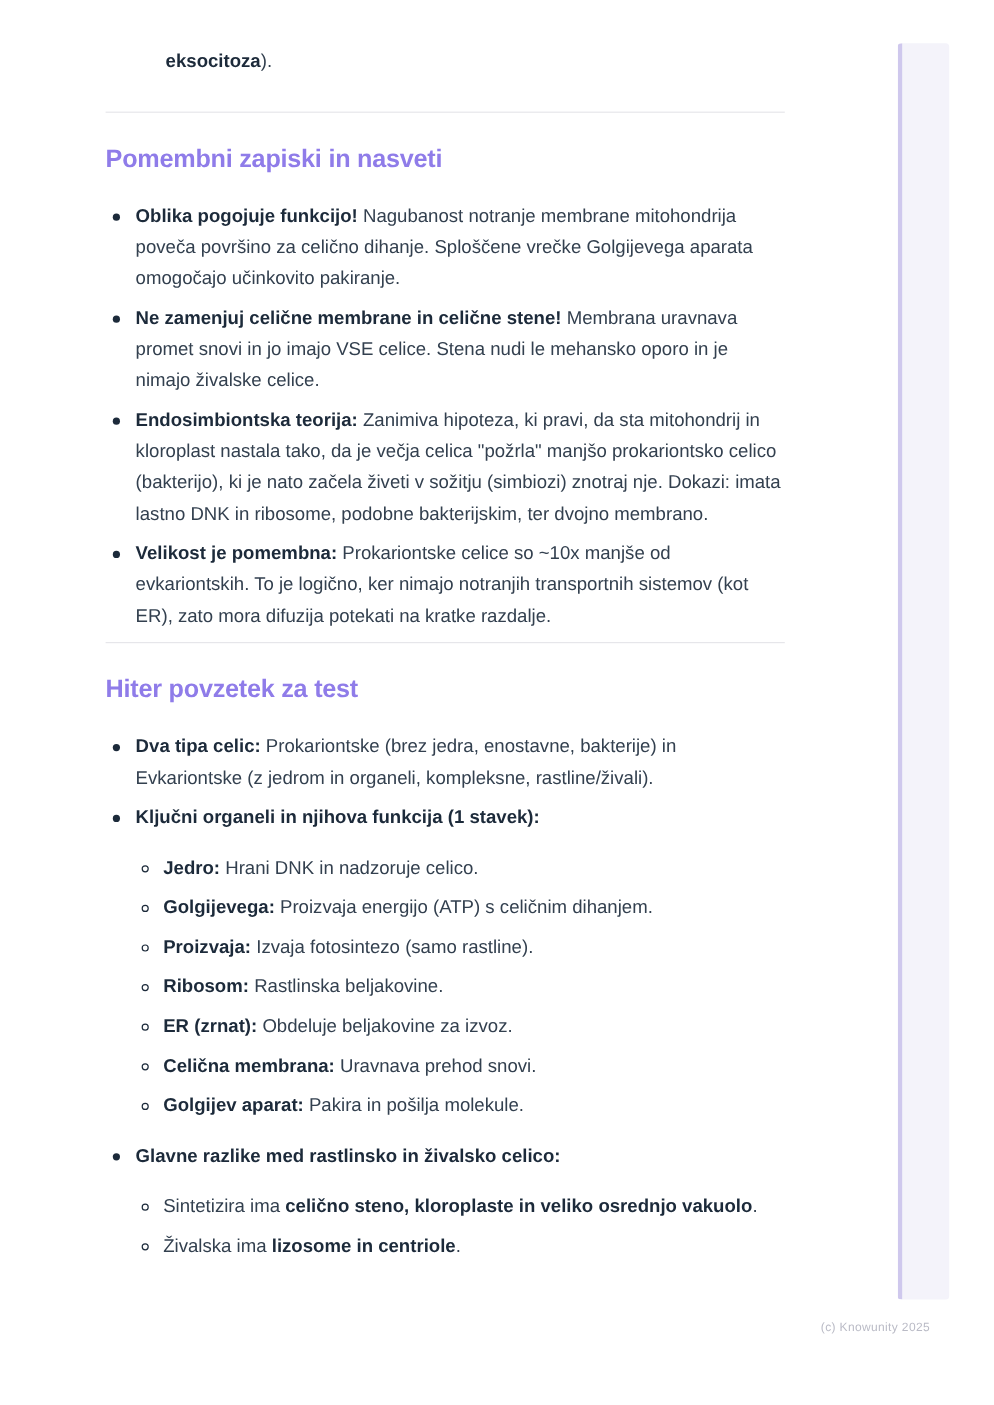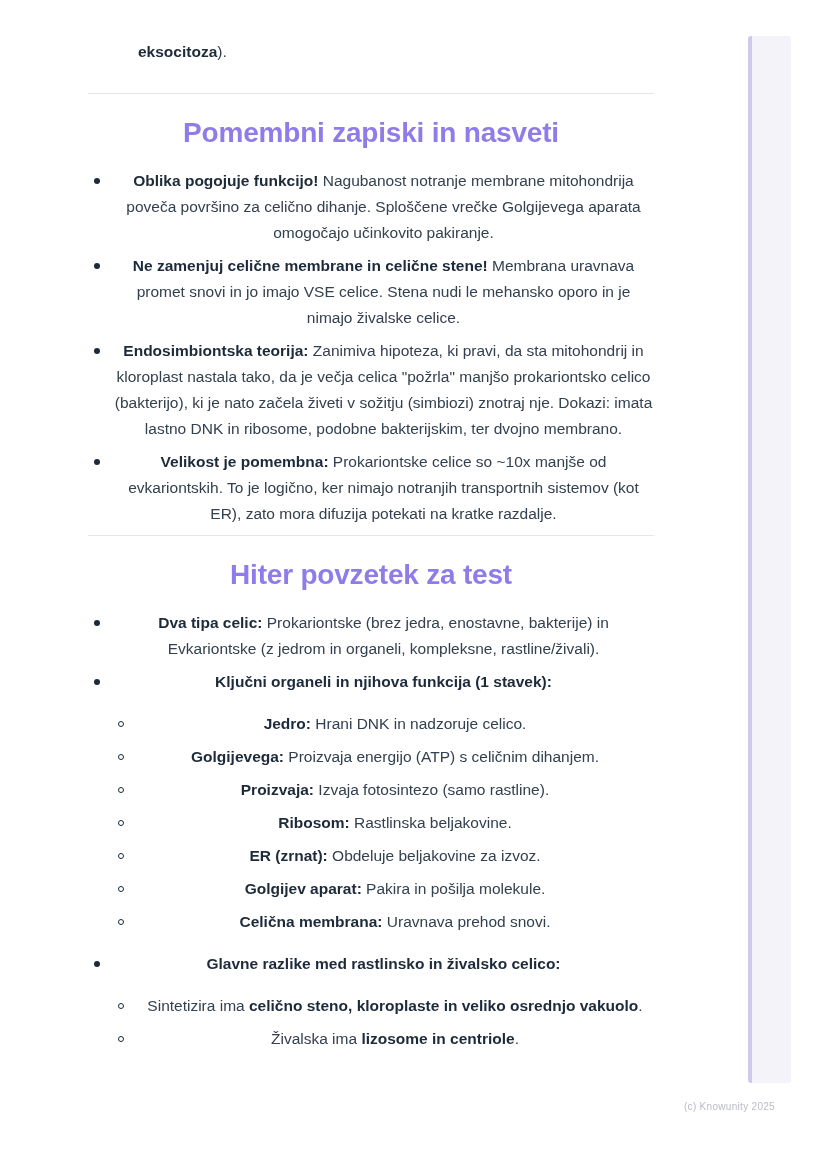--- a/index.html
+++ b/index.html
@@ -31,32 +31,30 @@
     margin: 39px 0 28px 50px;
   }
   .divider {
     border: none;
     border-top: 1px solid var(--divider, #e6e6ea);
     height: 0;
     margin: 0;
   }
   .sec-heading {
     margin: 24px 0 20px;
-    font-size: 28px;
+    font-size: 21px;
     line-height: 30px;
     font-weight: 700;
     letter-spacing: -0.2px;
     color: var(--heading-purple, #8f7ce9);
-    text-align: center;
   }
   ul.lst {
     list-style: none;
     margin: 0 0 8px;
     padding: 0;
-    text-align: center;
   }
   li.item {
     position: relative;
     padding-left: 25px;
     margin-bottom: 7px;
   }
   .marker {
     position: absolute;
     left: 6px;
     top: 10px;
@@ -120,22 +118,22 @@
       <div class="divider"></div>
       <h2 class="sec-heading">Hiter povzetek za test</h2>
       <ul class="lst l1">
         <li class="item"><span class="marker m1"></span><span><strong>Dva tipa celic:</strong><span> Prokariontske (brez jedra, enostavne, bakterije) in Evkariontske (z jedrom in organeli, kompleksne, rastline/živali).</span></span></li>
         <li class="item"><span class="marker m1"></span><span><strong>Ključni organeli in njihova funkcija (1 stavek):</strong></span><ul class="lst l2">
             <li class="item"><span class="marker m2"></span><span><strong>Jedro:</strong><span> Hrani DNK in nadzoruje celico.</span></span></li>
             <li class="item"><span class="marker m2"></span><span><strong>Golgijevega:</strong><span> Proizvaja energijo (ATP) s celičnim dihanjem.</span></span></li>
             <li class="item"><span class="marker m2"></span><span><strong>Proizvaja:</strong><span> Izvaja fotosintezo (samo rastline).</span></span></li>
             <li class="item"><span class="marker m2"></span><span><strong>Ribosom:</strong><span> Rastlinska beljakovine.</span></span></li>
             <li class="item"><span class="marker m2"></span><span><strong>ER (zrnat):</strong><span> Obdeluje beljakovine za izvoz.</span></span></li>
+            <li class="item"><span class="marker m2"></span><span><strong>Celična membrana:</strong><span> Uravnava prehod snovi.</span></span></li>
             <li class="item"><span class="marker m2"></span><span><strong>Golgijev aparat:</strong><span> Pakira in pošilja molekule.</span></span></li>
-            <li class="item"><span class="marker m2"></span><span><strong>Celična membrana:</strong><span> Uravnava prehod snovi.</span></span></li>
           </ul></li>
         <li class="item"><span class="marker m1"></span><span><strong>Glavne razlike med rastlinsko in živalsko celico:</strong></span><ul class="lst l2">
             <li class="item"><span class="marker m2"></span><span><span>Sintetizira ima </span><strong>celično steno, kloroplaste in veliko osrednjo vakuolo</strong><span>.</span></span></li>
             <li class="item"><span class="marker m2"></span><span><span>Živalska ima </span><strong>lizosome in centriole</strong><span>.</span></span></li>
           </ul></li>
       </ul>
     </div>
 </main>
 
 <div class="rail"></div>

